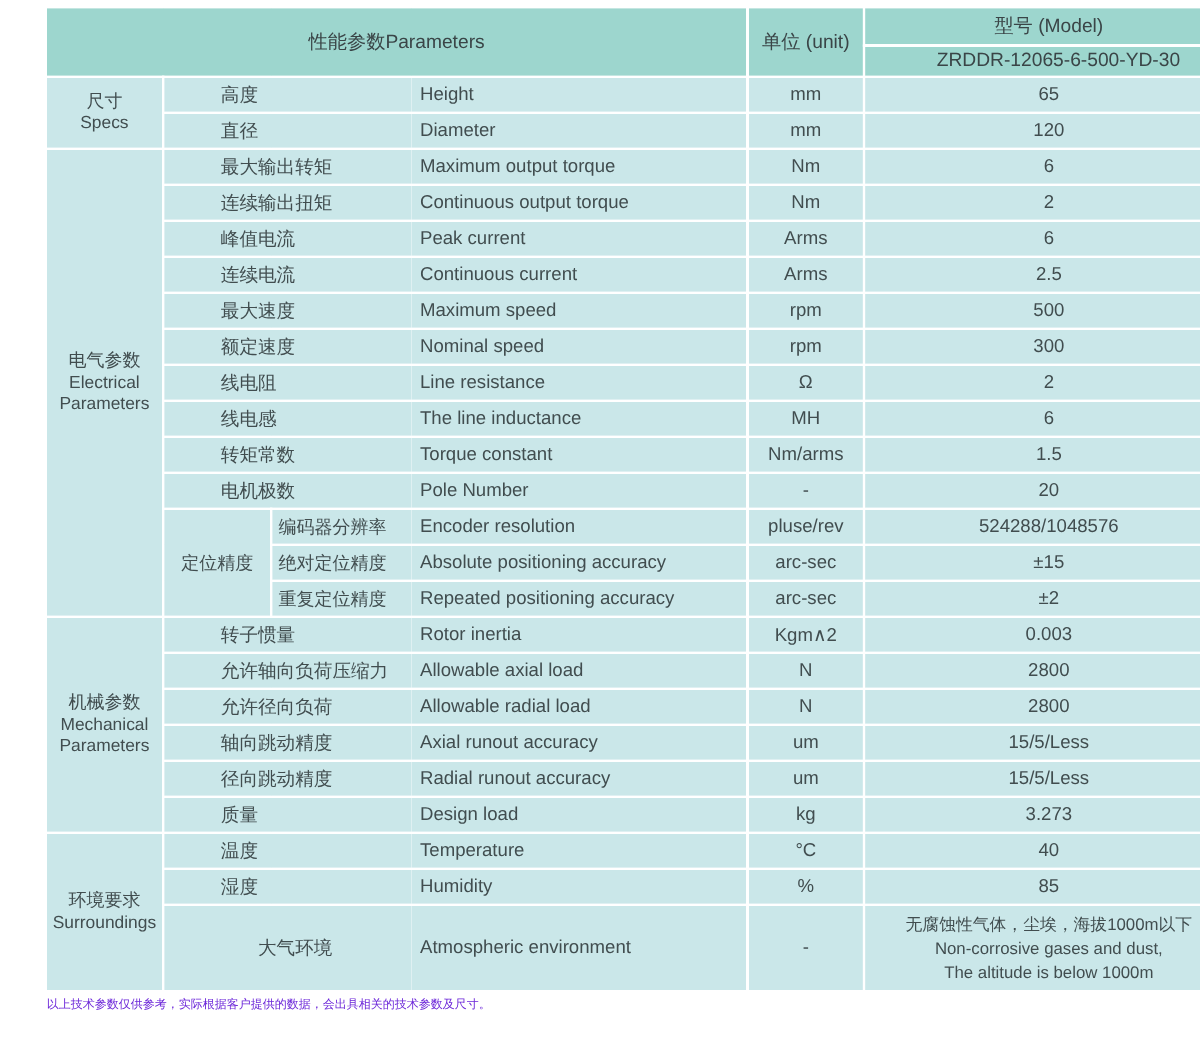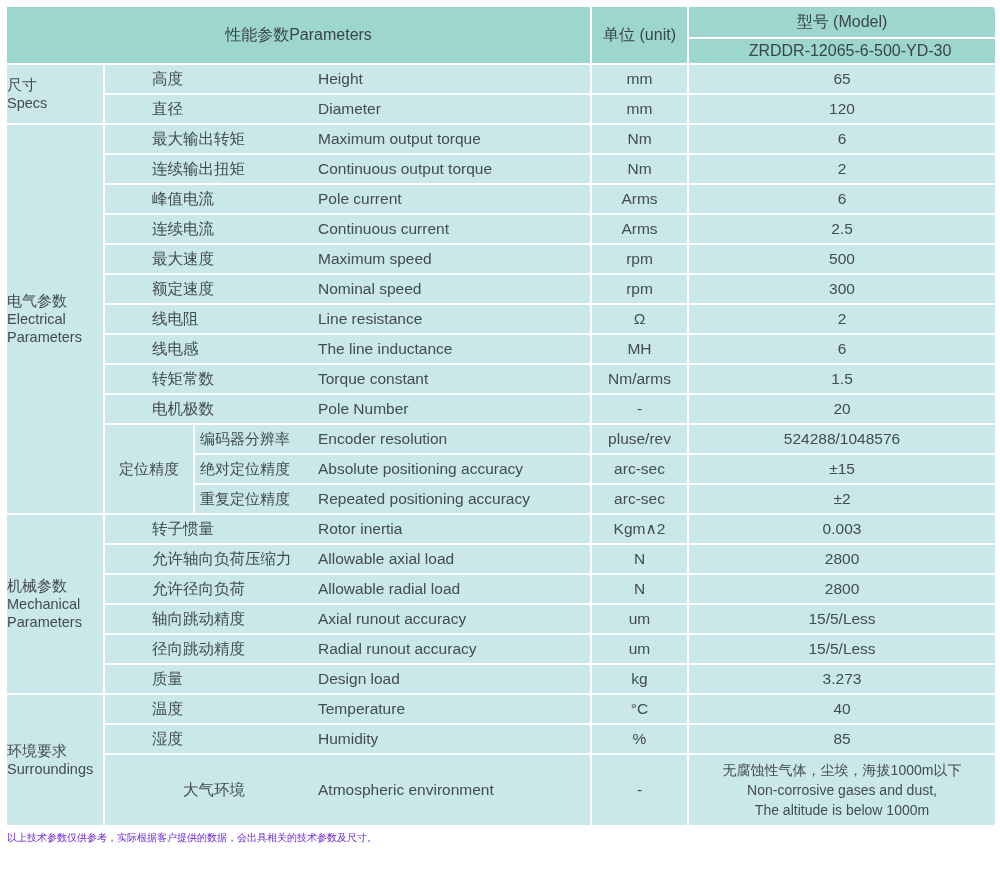--- a/index.html
+++ b/index.html
@@ -1,21 +1,21 @@
 <!DOCTYPE html>
 <html><head>
 <meta charset="utf-8">
 <style>
   html,body { margin:0; padding:0; background:#ffffff; }
   body {
     width:1000px; height:875px; overflow:hidden;
     font-family:"Liberation Sans","DejaVu Sans",sans-serif;
     color:#414d4f;
   }
-  .wrap { padding:5px 5px 0 5px; }
+  .wrap { padding:5px 5px 0 5px;margin-left:32px; }
   .table-wrap { width:990px; border-radius:6px; overflow:hidden; }
   table { border-collapse:collapse; width:990px; table-layout:fixed; }
   td {
     border:2px solid #ffffff;
     background:#cae7e9;
     height:28px;
     padding:0;
     font-size:15.5px;
     vertical-align:middle;
     overflow:hidden;
@@ -24,21 +24,21 @@
   
   tr.h td, tr.h2 td {
     background:#9dd6ce;
     text-align:center;
     font-size:16px;
     color:#3a4547;
   }
   tr.h td { height:30px; }
   tr.h2 td { height:24px;padding-left:16px; }
   
-  td.sec { line-height:1.25; white-space:normal; }
+  td.sec { text-align:center; line-height:1.25; white-space:normal; }
   td.sec .sec-cn { display:block; font-size:15px; }
   td.sec .sec-en { display:block; font-size:14.5px; }
   
   td.cn  { text-align:left; padding-left:47px; }
   td.cnc { text-align:center; padding-left:12px; }
   td.sub { text-align:center; font-size:15px; }
   td.cn2 { text-align:left; padding-left:5px; font-size:15px; }
   td.en  { text-align:left; padding-left:7px; }
   td.unit, td.val { text-align:center; }
   
@@ -105,21 +105,21 @@
         <td class="val">6</td>
       </tr>
       <tr>
         <td class="cn seam" colspan="2">连续输出扭矩</td>
         <td class="en">Continuous output torque</td>
         <td class="unit">Nm</td>
         <td class="val">2</td>
       </tr>
       <tr>
         <td class="cn seam" colspan="2">峰值电流</td>
-        <td class="en">Pole current</td>
+        <td class="en">Peak current</td>
         <td class="unit">Arms</td>
         <td class="val">6</td>
       </tr>
       <tr>
         <td class="cn seam" colspan="2">连续电流</td>
         <td class="en">Continuous current</td>
         <td class="unit">Arms</td>
         <td class="val">2.5</td>
       </tr>
       <tr>

